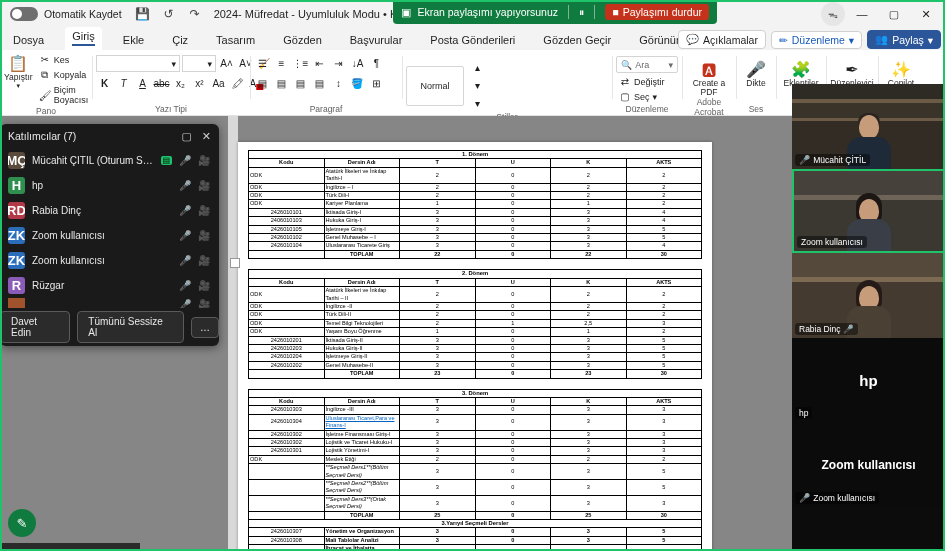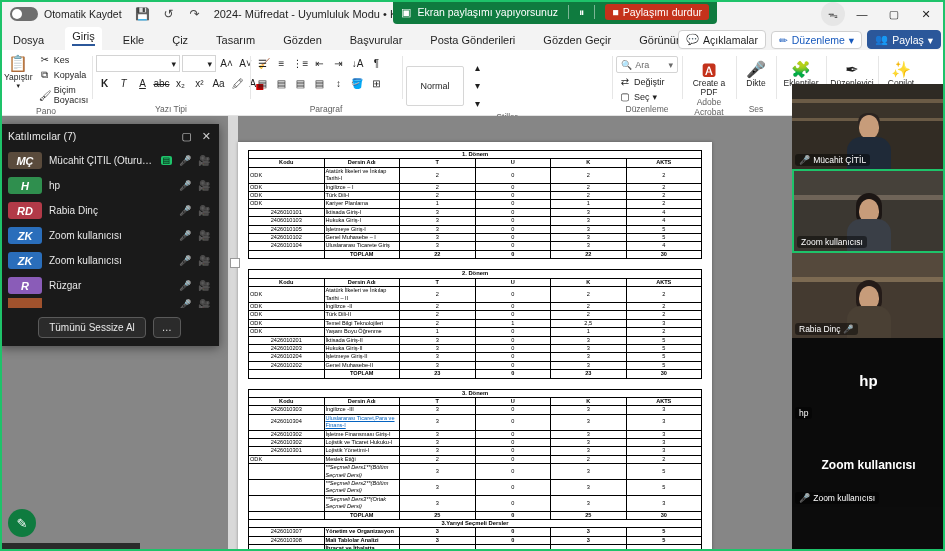--- a/index.html
+++ b/index.html
@@ -146,34 +146,34 @@
   .c { text-align: center; }
   .b { font-weight: bold; }
   .i { font-style: italic; }
   .lnk { color: #0563c1; text-decoration: underline; }
   .tblwrap { margin-bottom: 10px; }
   .tblwrap.gap2 { margin-bottom: 9px; }
 
   
   #participants {
     position: absolute; left: 0; top: 124px; width: 219px; height: 222px;
-    background: #1a1a1a; color: #e8e8e8; border-radius: 0;
+    background: #1a1a1a; color: #e8e8e8; border-radius: 6px;
     box-shadow: 0 2px 10px rgba(0,0,0,.45);
     display: flex; flex-direction: column; overflow: hidden;
   }
   .pp-head {
     height: 24px; display: flex; align-items: center; padding: 0 8px; font-size: 10.5px; color: #e8e8e8;
   }
   .pp-head .sp { flex: 1; }
   .pp-head .ic { font-size: 11px; color: #cfcfcf; margin-left: 10px; }
   .pp-list { flex: 1; overflow: hidden; padding: 0 2px; }
   .pp-row { display: flex; align-items: center; height: 25px; padding: 0 6px; gap: 7px; font-size: 10px; }
   .avatar {
-    width: 34px; height: 17px; border-radius: 3px; display: flex; align-items: center; justify-content: center;
-    font-size: 11px; color: #fff; font-weight: bold; flex-shrink: 0; overflow: hidden; font-style: italic;
+    width: 17px; height: 17px; border-radius: 3px; display: flex; align-items: center; justify-content: center;
+    font-size: 13px; color: #fff; font-weight: bold; flex-shrink: 0; overflow: hidden;
   }
   .avatar.photo { background: #5a4b3c; }
   .pp-name { flex: 1; white-space: nowrap; overflow: hidden; text-overflow: ellipsis; }
   .pp-icons { display: flex; gap: 7px; align-items: center; font-size: 10px; color: #bdbdbd; }
   .mic-off { color: #ff5a5a; }
   .pp-foot { height: 38px; display: flex; align-items: center; justify-content: center; gap: 7px; }
   .pp-btn {
     border: 1px solid #5a5a5a; border-radius: 4px; background: #2b2b2b; color: #e8e8e8;
     font-size: 10px; padding: 4px 10px;
   }
@@ -880,20 +880,21 @@
       <div class="avatar" style="background:#a0522d"></div>
       <div class="pp-name"></div>
       <div class="pp-icons">
         <span class="mic-off">🎤</span>
         <span>🎥</span>
       </div>
     </div>
 
   </div>
   <div class="pp-foot">
+    <div class="pp-btn">Davet Edin</div>
     <div class="pp-btn">Tümünü Sessize Al</div>
     <div class="pp-btn sq">…</div>
   </div>
 </div>
 
 <div id="zoomcol">
 
   <div class="vtile">
     <div class="shelf-photo-1"></div>
     <div class="person">

